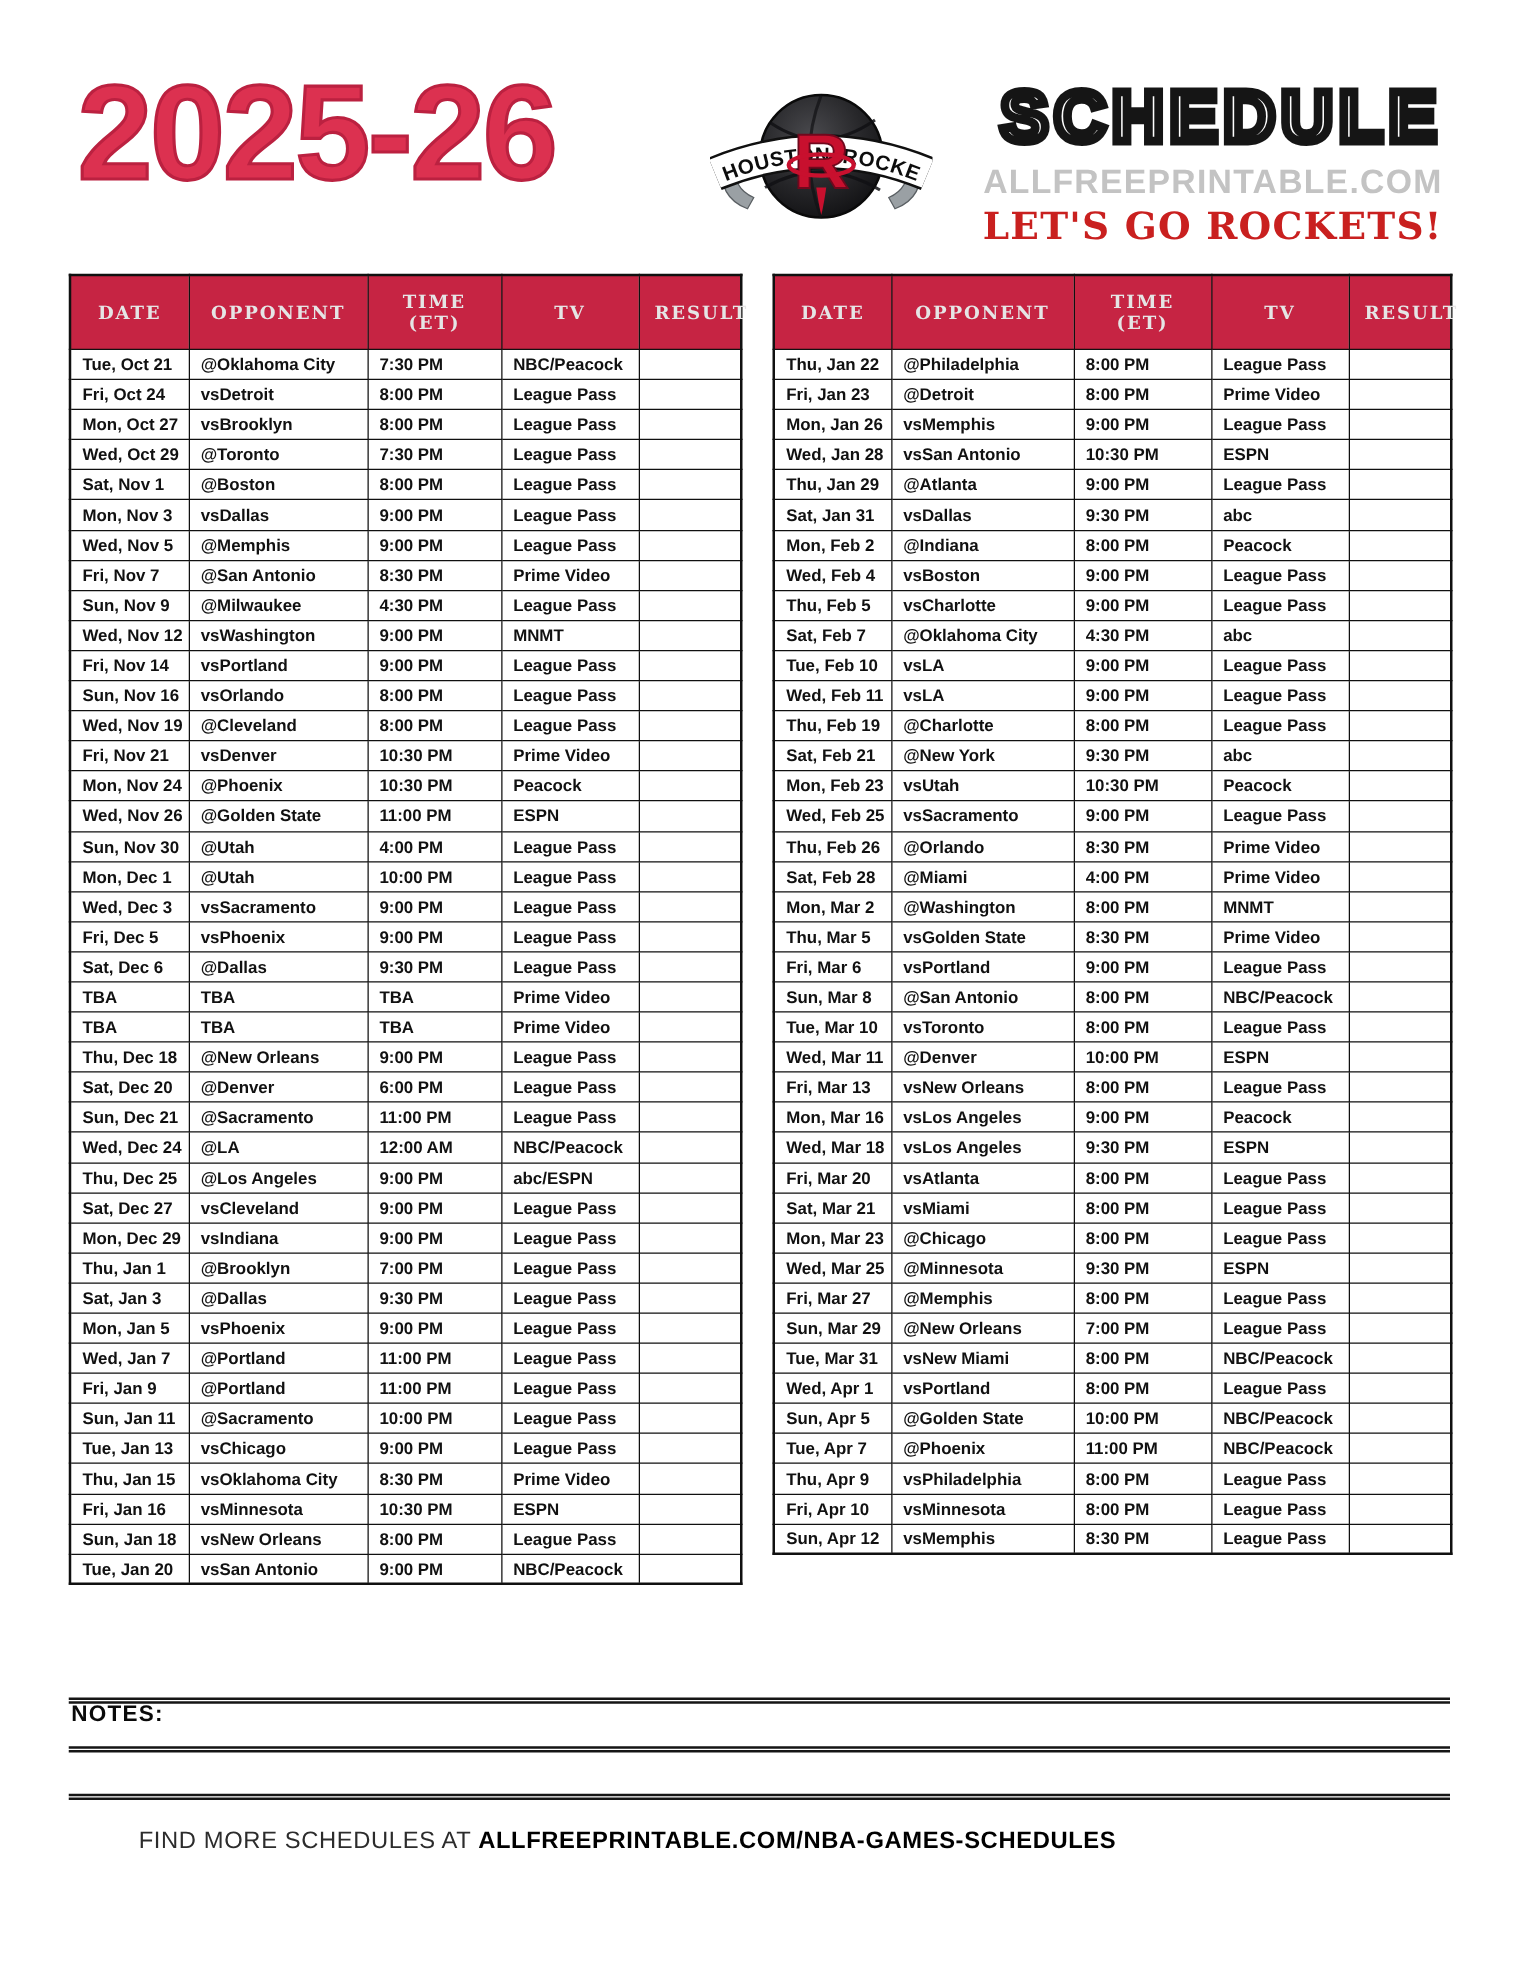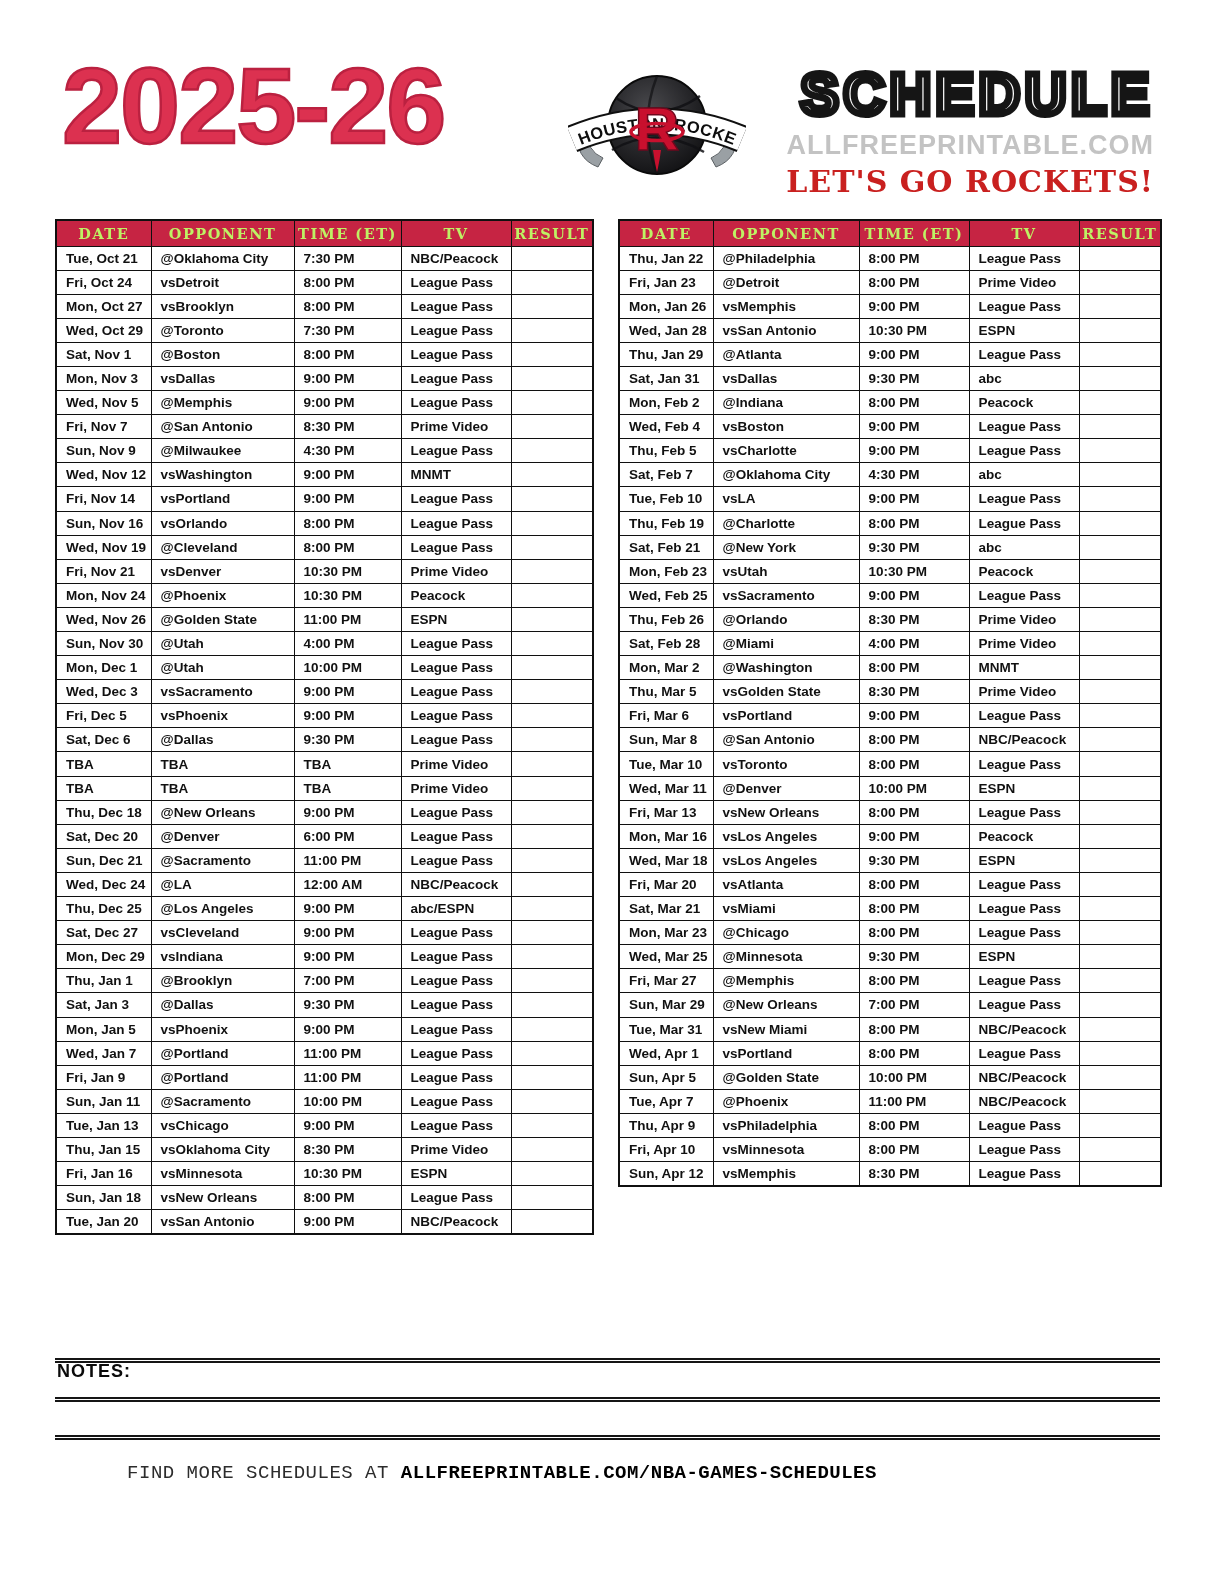--- a/index.html
+++ b/index.html
@@ -46,24 +46,24 @@
   }
 
   
   table.schedule-table{
     position:absolute;top:219px;border-collapse:collapse;table-layout:fixed;
     border:2.5px solid #101010;font-weight:700;
   }
   #table-left{left:55px;width:537px;}
   #table-right{left:618px;width:542px;}
   .schedule-table th{
-    background:var(--header-red);color:#bef264;height:26px;
+    background:var(--header-red);color:#e5e5e5;height:36px;
     font-size:14.5px;letter-spacing:1.5px;text-align:center;vertical-align:middle;
     font-family:"DejaVu Serif", serif;
-    border:1.5px solid #101010;padding:0;
+    border:1.5px solid #101010;padding:12px;
   }
   .schedule-table td{
     height:24.1px;border:1.5px solid #101010;background:#ffffff;
     font-size:13.5px;padding:0 4px 0 9px;vertical-align:middle;white-space:nowrap;
     overflow:hidden;
   }
 
   
   .notes-label{
     position:absolute;left:57px;top:1361px;
@@ -73,21 +73,21 @@
     position:absolute;left:55px;width:1105px;height:0;
     border-bottom:5px double #151515;
   }
   #notes-line-1{top:1358px;}
   #notes-line-2{top:1397px;}
   #notes-line-3{top:1435px;}
 
   
   .footer{
     position:absolute;left:0;top:1462px;width:1004px;text-align:center;
-    font-size:19px;letter-spacing:0.5px;color:#1a1a1a;font-family:Liberation Mono, monospace;
+    font-size:19px;letter-spacing:0.5px;color:#1a1a1a;
   }
   .footer .prefix{font-weight:400;color:#2c2c2c;}
   .footer .link{font-weight:800;color:#000000;}
 </style>
 </head>
 <body>
 
 <div class="season-title">2025-26</div>
 
 <div class="logo-wrap">
@@ -527,20 +527,27 @@
         <td></td>
       </tr>
       <tr>
         <td>Tue, Feb 10</td>
         <td>vsLA</td>
         <td>9:00 PM</td>
         <td>League Pass</td>
         <td></td>
       </tr>
       <tr>
+        <td>Wed, Feb 11</td>
+        <td>vsLA</td>
+        <td>9:00 PM</td>
+        <td>League Pass</td>
+        <td></td>
+      </tr>
+      <tr>
         <td>Thu, Feb 19</td>
         <td>@Charlotte</td>
         <td>8:00 PM</td>
         <td>League Pass</td>
         <td></td>
       </tr>
       <tr>
         <td>Sat, Feb 21</td>
         <td>@New York</td>
         <td>9:30 PM</td>

